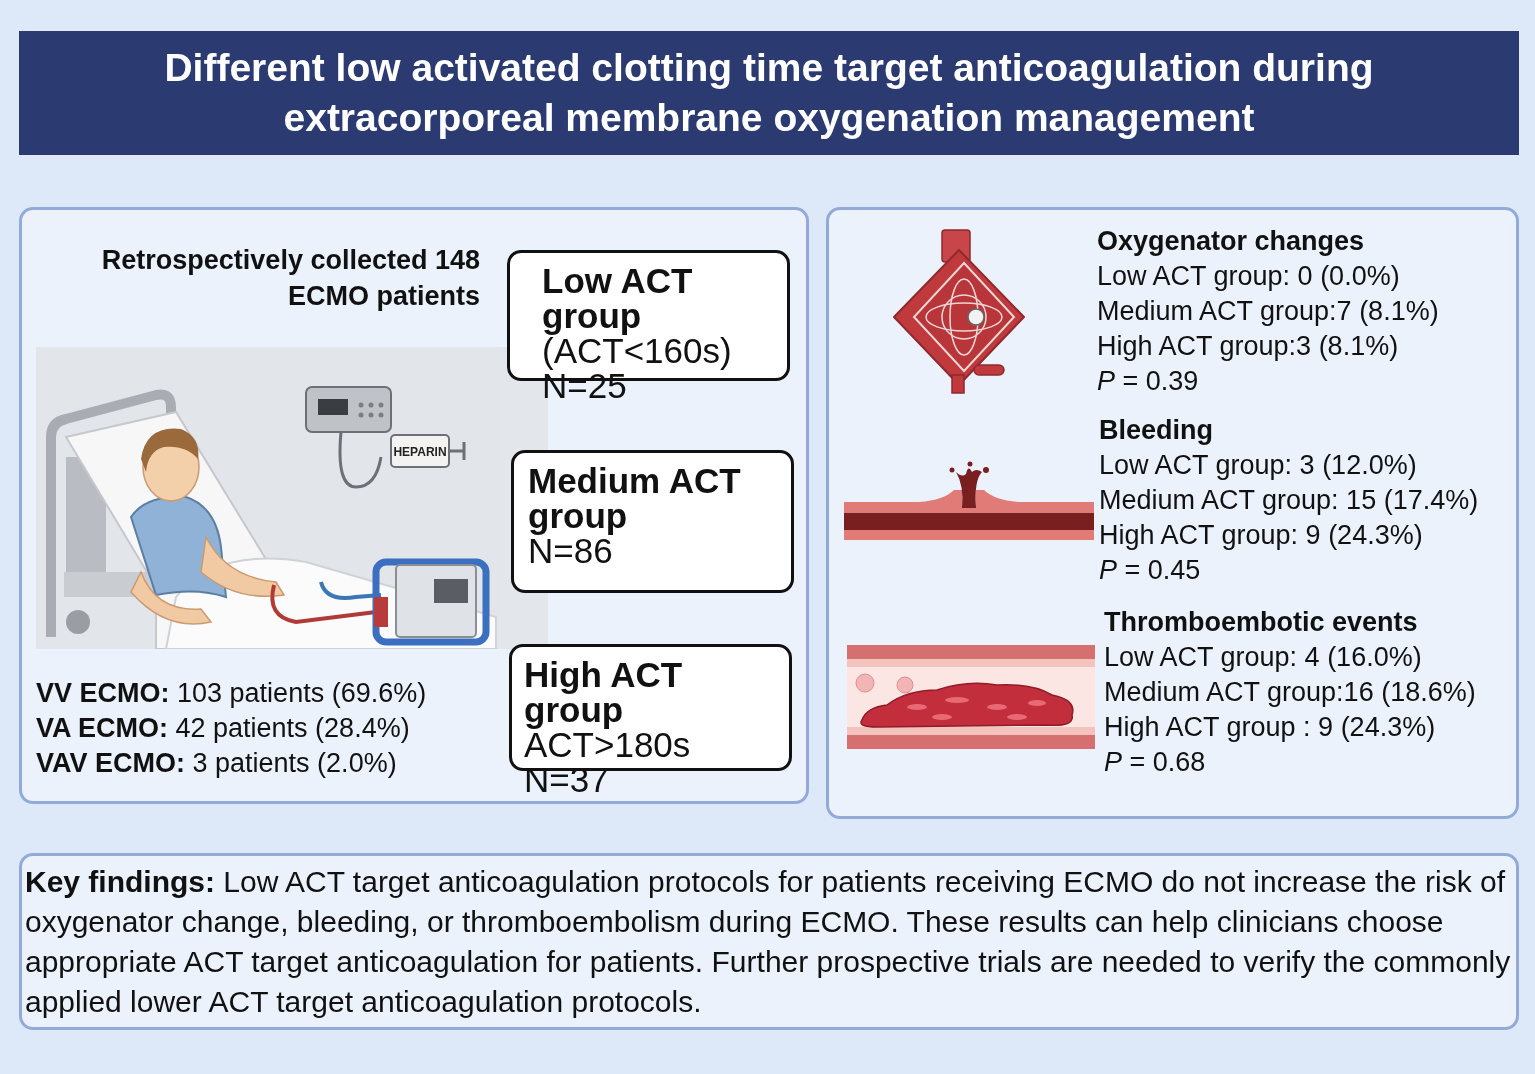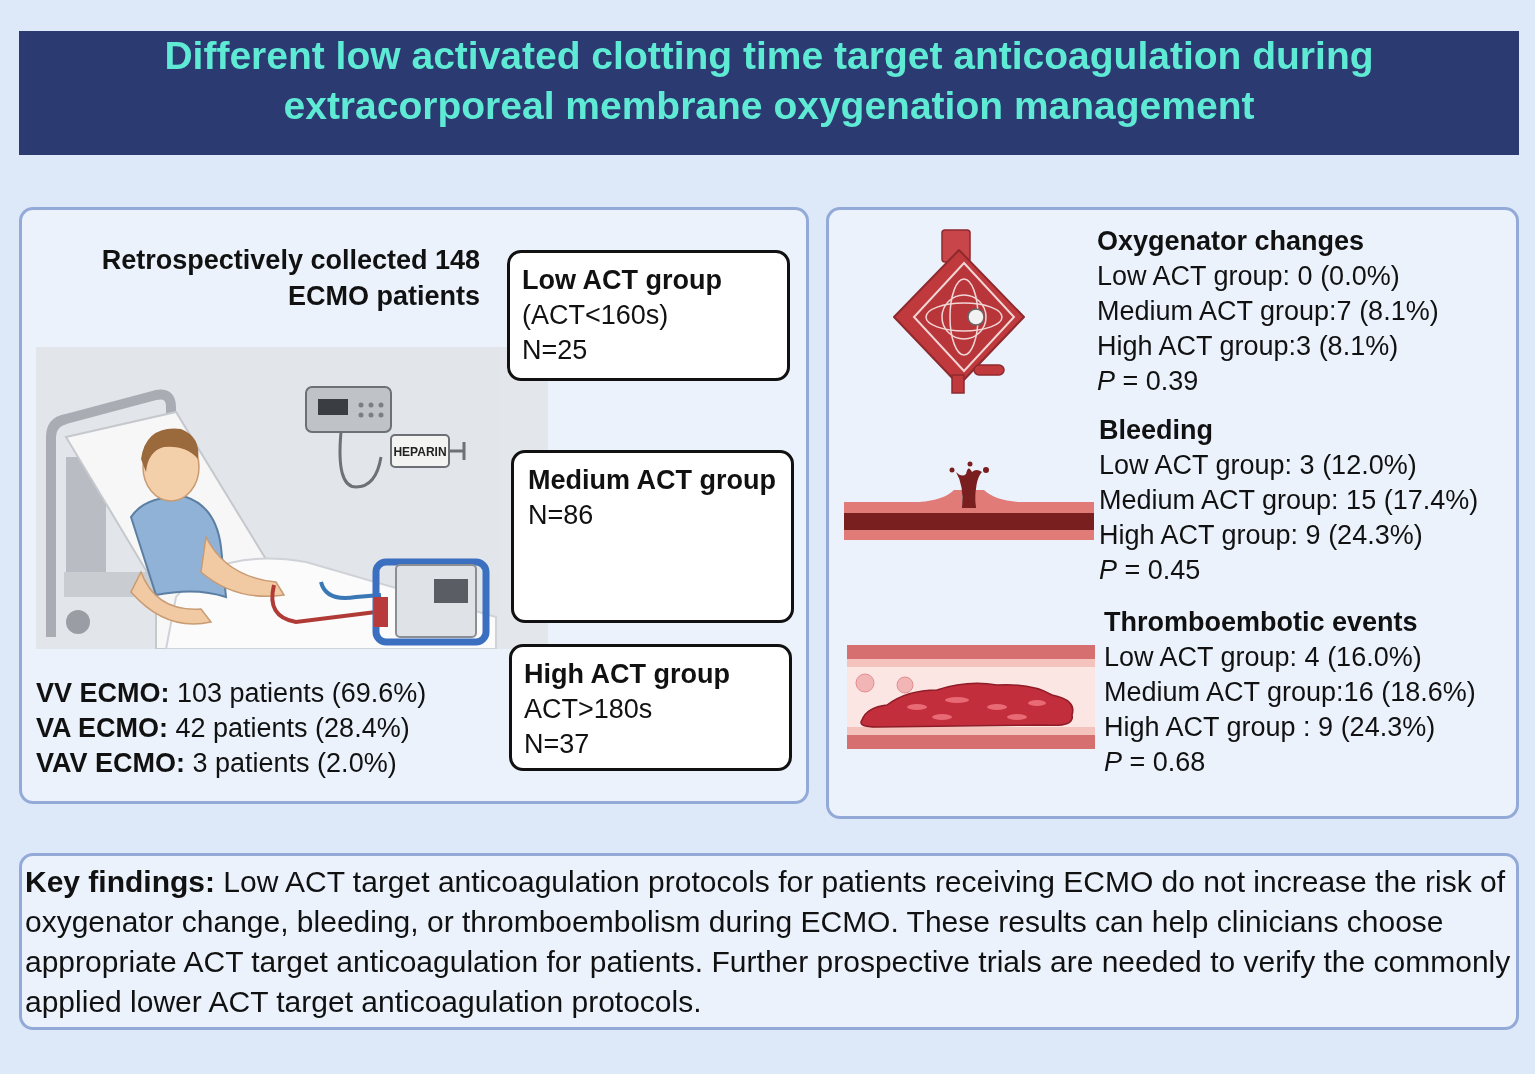--- a/index.html
+++ b/index.html
@@ -6,22 +6,22 @@
   html, body { width: 1535px; height: 1074px; overflow: hidden; }
   body {
     background: #dde9f8;
     font-family: "Liberation Sans", "DejaVu Sans", sans-serif;
     color: #111;
     position: relative;
   }
   .title-bar {
     position: absolute; left: 19px; top: 31px; width: 1500px; height: 124px;
     background: #2b3a70;
-    display: flex; flex-direction: column; align-items: center; justify-content: flex-start;
-    color: #5eead4; font-weight: bold; font-size: 39px; line-height: 50px;
+    display: flex; flex-direction: column; align-items: center; justify-content: center;
+    color: #ffffff; font-weight: bold; font-size: 39px; line-height: 50px;
     text-align: center;
   }
   .panel {
     position: absolute;
     background: #ebf2fc;
     border: 3px solid #93aad8;
     border-radius: 14px;
   }
   .panel-left { left: 19px; top: 207px; width: 790px; height: 597px; }
   .panel-right { left: 826px; top: 207px; width: 693px; height: 612px; }
@@ -36,25 +36,25 @@
     background: #e3e6eb;
     overflow: hidden;
   }
   .ecmo-types {
     position: absolute; left: 14px; top: 466px; font-size: 27px; line-height: 35px;
   }
   .ecmo-types b { font-weight: bold; }
 
   .group-box {
     position: absolute; background: #fff; border: 3px solid #111; border-radius: 14px;
-    padding: 10px 0 0 12px; font-size: 27px; line-height: 35px;
+    padding: 10px 0 0 32px; font-size: 35px; line-height: 35px;
   }
   .group-box .g-name { font-weight: bold; }
   .g-low { left: 485px; top: 40px; width: 283px; height: 131px; }
-  .g-med { left: 489px; top: 240px; width: 283px; height: 173px; padding-left: 14px; }
+  .g-med { left: 489px; top: 240px; width: 283px; height: 143px; padding-left: 14px; }
   .g-high { left: 487px; top: 434px; width: 283px; height: 127px; padding-left: 12px; }
 
   .outcome {
     position: absolute; font-size: 27px; line-height: 35px;
   }
   .outcome .o-title { font-weight: bold; }
   .outcome i { font-style: italic; }
   .o1 { left: 268px; top: 14px; }
   .o2 { left: 270px; top: 203px; }
   .o3 { left: 275px; top: 395px; }

